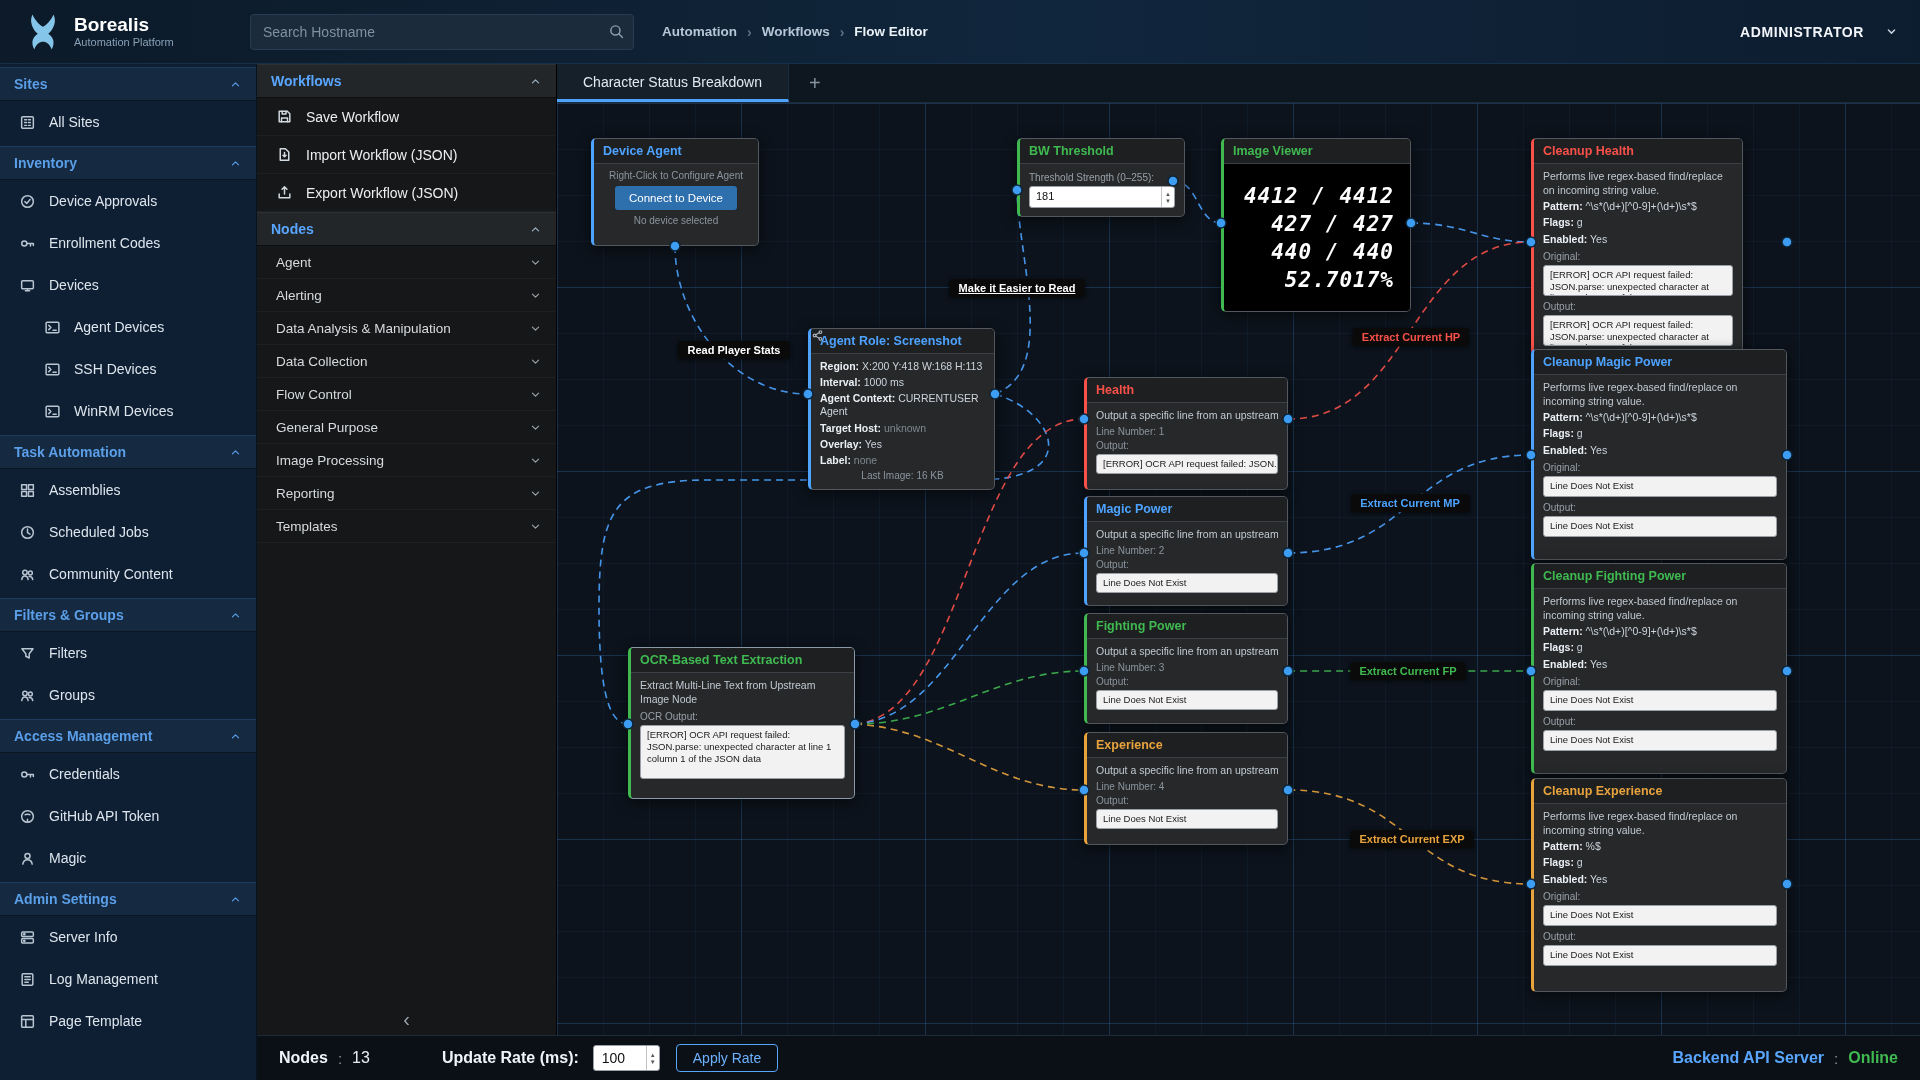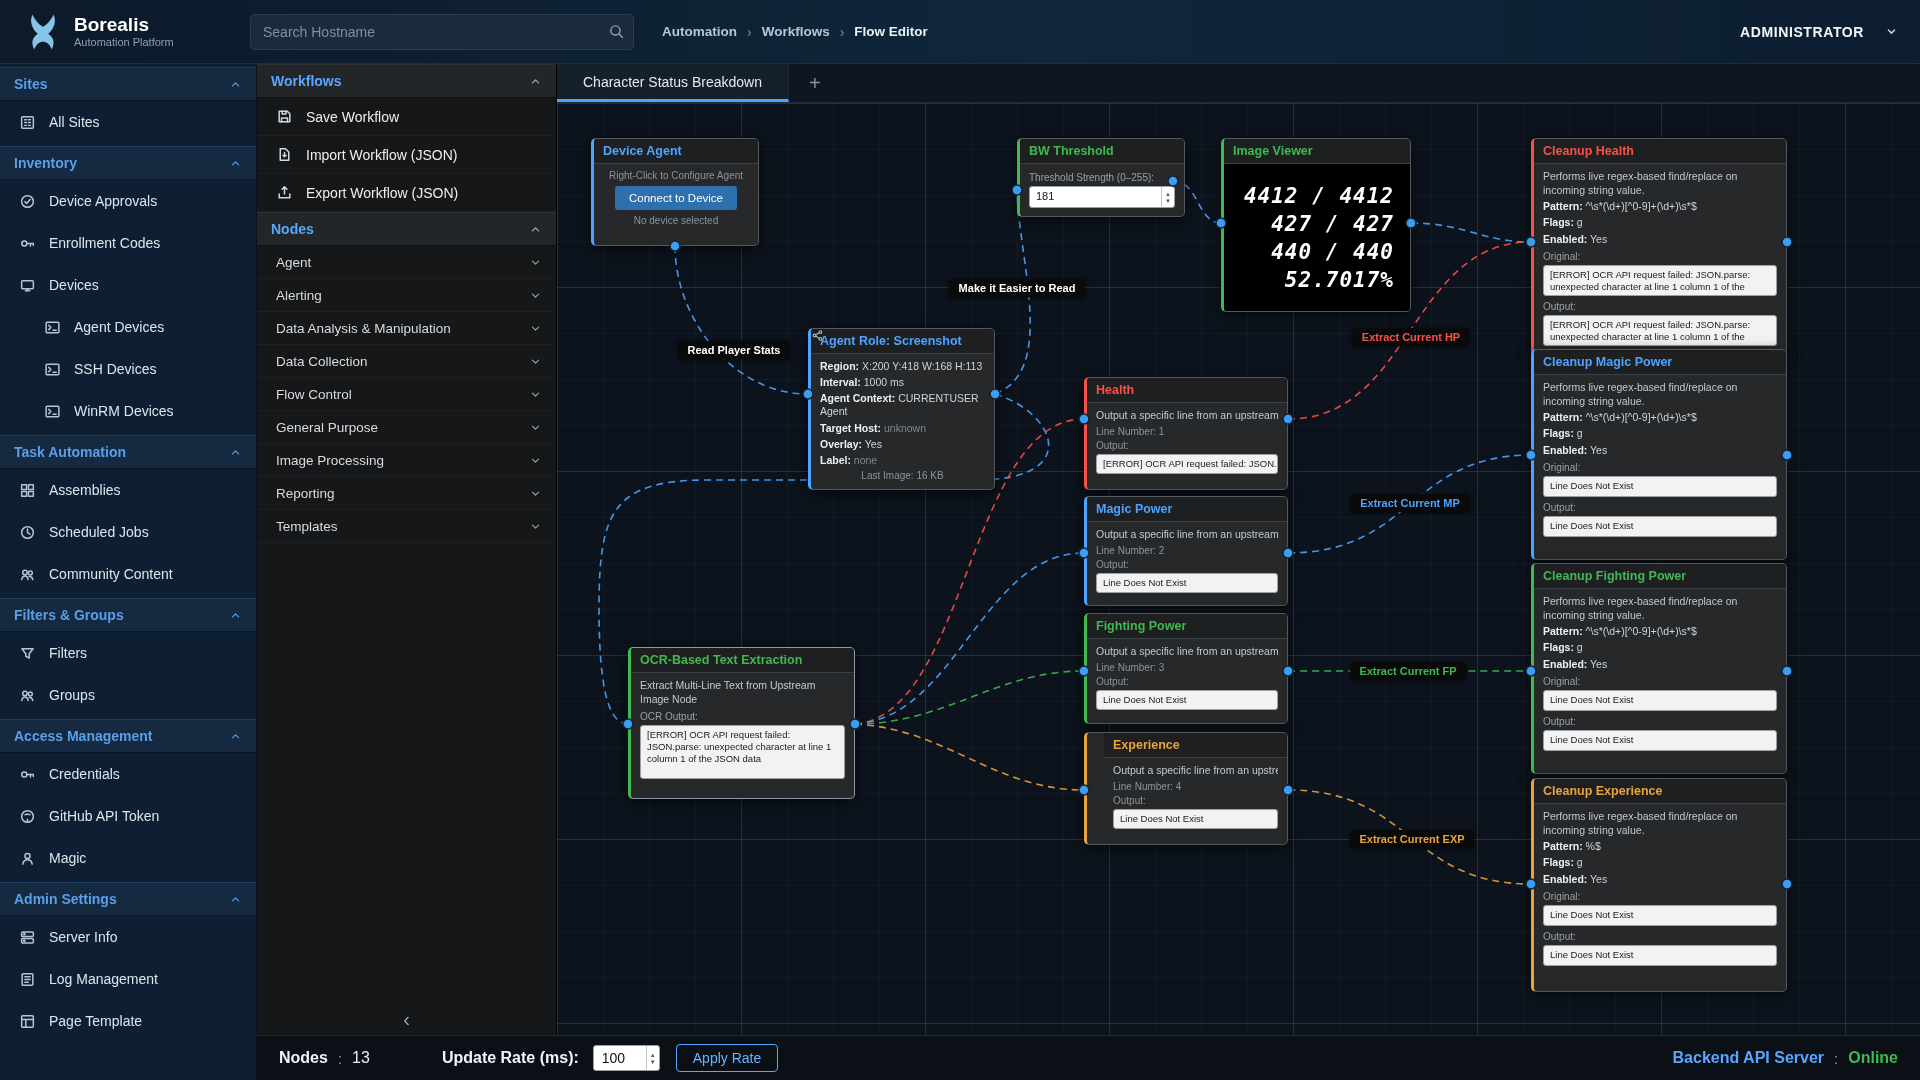--- a/index.html
+++ b/index.html
@@ -559,21 +559,21 @@
                 <circle cx="527" cy="450" r="5"></circle>
                 <circle cx="731" cy="450" r="5"></circle>
                 <circle cx="527" cy="568" r="5"></circle>
                 <circle cx="731" cy="568" r="5"></circle>
                 <circle cx="527" cy="687" r="5"></circle>
                 <circle cx="731" cy="687" r="5"></circle>
                 <circle cx="71" cy="621" r="5"></circle>
                 <circle cx="298" cy="621" r="5"></circle>
               </svg>
           <div class="edge-label" style="left: 177px; top: 247px; color: rgb(255, 255, 255);">Read Player Stats</div>
-              <div class="edge-label" style="left: 460px; top: 185px; color: rgb(255, 255, 255);">Make it Easier to Read</div>
+              <div class="edge-label" style="left: 460px; top: 185px; color: rgb(255, 255, 255); text-decoration: underline;">Make it Easier to Read</div>
               <div class="edge-label" style="left: 854px; top: 234px; color: rgb(248, 81, 73);">Extract Current HP</div>
               <div class="edge-label" style="left: 853px; top: 400px; color: rgb(77, 163, 255);">Extract Current MP</div>
               <div class="edge-label" style="left: 851px; top: 568px; color: rgb(63, 185, 80);">Extract Current FP</div>
               <div class="edge-label" style="left: 855px; top: 736px; color: rgb(232, 163, 61);">Extract Current EXP</div>
               <div class="node" style="left: 34px; top: 35px; width: 168px; min-height: 108px; border-left: 3px solid rgb(77, 163, 255);">
                 <div class="node-header" style="color:#4da3ff">
                   <span>Device Agent</span>
                 </div>
                 <div class="node-body">
                   <div class="nb-mut center">Right-Click to Configure Agent</div>
@@ -602,21 +602,21 @@
                 </div>
                 <div class="node-body nopad">
                   <div class="nb-lcd">
                     <div>4412 / 4412</div>
                     <div>427 / 427</div>
                     <div>440 / 440</div>
                     <div>52.7017%</div>
                   </div>
                 </div>
               </div>
-              <div class="node" style="left: 974px; top: 35px; width: 256px; min-height: 211px; border-left: 3px solid rgb(248, 81, 73);">
+              <div class="node" style="left: 974px; top: 35px; width: 212px; min-height: 211px; border-left: 3px solid rgb(248, 81, 73);">
                 <div class="node-header" style="color:#f85149">
                   <span>Cleanup Health</span>
                 </div>
                 <div class="node-body">
                   <div class="nb-desc">Performs live regex-based find/replace on incoming string value.</div>
                   <div class="nb-kv"><b>Pattern:</b> <span class="">^\s*(\d+)[^0-9]+(\d+)\s*$</span></div>
                   <div class="nb-kv"><b>Flags:</b> <span class="">g</span></div>
                   <div class="nb-kv"><b>Enabled:</b> <span class="">Yes</span></div>
                   <div class="nb-label">Original:</div>
                   <div class="nb-box" style="height:31px">[ERROR] OCR API request failed: JSON.parse: unexpected character at line 1 column 1 of the JSON</div>
@@ -717,21 +717,21 @@
                 <div class="node-header" style="color:#3fb950">
                   <span>Fighting Power</span>
                 </div>
                 <div class="node-body">
                   <div class="nb-desc nowrap">Output a specific line from an upstream array.</div>
                   <div class="nb-mut">Line Number: 3</div>
                   <div class="nb-mut">Output:</div>
                   <div class="nb-box nowrap" style="height:20px">Line Does Not Exist</div>
                 </div>
               </div>
-              <div class="node" style="left: 527px; top: 629px; width: 204px; min-height: 113px; border-left: 3px solid rgb(232, 163, 61); padding-left: 17px;">
+              <div class="node" style="left: 527px; top: 629px; width: 204px; min-height: 113px; border-left: 3px solid rgb(232, 163, 61);">
                 <div class="node-header" style="color:#e8a33d">
                   <span>Experience</span>
                 </div>
                 <div class="node-body">
                   <div class="nb-desc nowrap">Output a specific line from an upstream array.</div>
                   <div class="nb-mut">Line Number: 4</div>
                   <div class="nb-mut">Output:</div>
                   <div class="nb-box nowrap" style="height:20px">Line Does Not Exist</div>
                 </div>
               </div>

